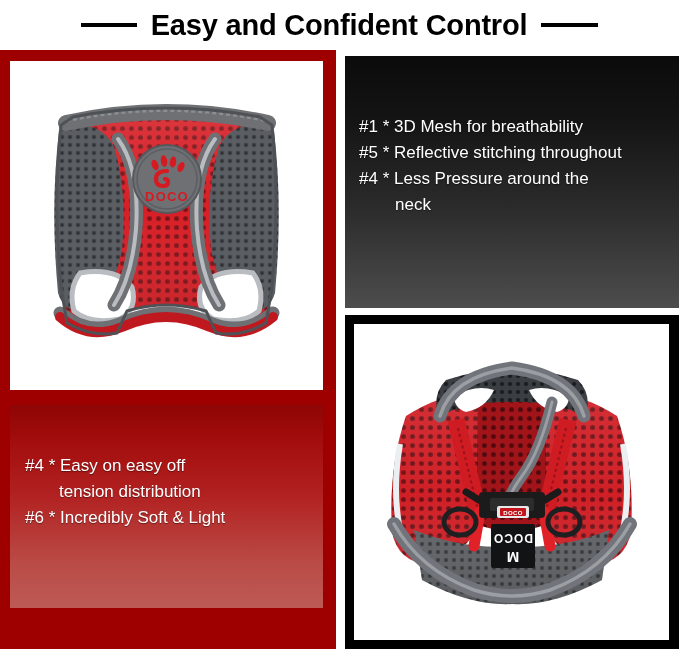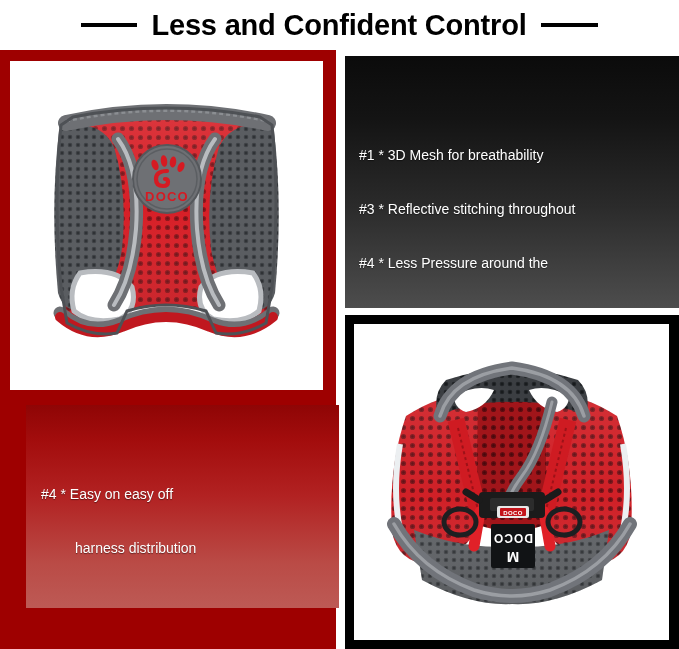--- a/index.html
+++ b/index.html
@@ -49,40 +49,39 @@
     background: #9e0000;
   }
   #product-photo-front-frame {
     position: absolute;
     left: 10px; top: 11px;
     width: 313px; height: 329px;
     background: #ffffff;
   }
   #feature-panel-red {
     position: absolute;
-    left: 26px; top: 355px;
+    left: 10px; top: 355px;
     width: 313px; height: 203px;
     background: linear-gradient(to bottom,
         #8f0505 0%, #a30d0d 18%, #b22222 45%, #ba4b46 78%, #bd5a55 100%);
     overflow: hidden;
     text-decoration: underline;
   }
   .feature-list {
     position: absolute;
     left: 15px;
     right: 8px;
     top: 48px;
   }
   .feature-line {
     color: #ffffff;
-    font-size: 14px;
+    font-size: 17px;
     line-height: 26px;
     text-shadow: 0 1px 1px rgba(0,0,0,0.45);
     white-space: nowrap;
-    margin-top: 28px;
   }
   .feature-line.cont {
     padding-left: 34px;
   }
 
   
   #right-column {
     position: absolute;
     left: 345px; top: 50px;
     width: 334px; height: 599px;
@@ -122,21 +121,21 @@
     background: #ffffff;
     overflow: hidden;
   }
   svg.harness { display: block; width: 100%; height: 100%; }
 </style>
 </head>
 <body>
 
 <div id="header">
   <div class="rule left"></div>
-  <div id="page-title">Less and Confident Control</div>
+  <div id="page-title">Easy and Confident Control</div>
   <div class="rule right"></div>
 </div>
 
 <div id="left-column">
 
   <div id="product-photo-front-frame">
     <div class="photo-canvas">
       <svg class="harness" viewBox="0 0 313 329" preserveAspectRatio="xMidYMid meet">
         <defs>
           <pattern id="meshRedF" width="9" height="9" patternUnits="userSpaceOnUse">
@@ -205,33 +204,34 @@
           </g>
           <text x="157" y="140" text-anchor="middle" font-family="Liberation Sans, sans-serif" font-size="13" font-weight="bold" fill="#d61a22" letter-spacing="1.2">DOCO</text>
         </g>
       </svg>
     </div>
   </div>
 
   <div id="feature-panel-red">
     <div class="feature-list">
       <div class="feature-line">#4 * Easy on easy off</div>
-      <div class="feature-line cont">harness distribution</div>
+      <div class="feature-line cont">tension distribution</div>
+      <div class="feature-line">#6 * Incredibly Soft &amp; Light</div>
     </div>
   </div>
 </div>
 
 <div id="right-column">
 
   <div id="feature-panel-dark">
     <div class="feature-list">
       <div class="feature-line">#1 * 3D Mesh for breathability</div>
-      <div class="feature-line">#3 * Reflective stitching throughout</div>
+      <div class="feature-line">#5 * Reflective stitching throughout</div>
       <div class="feature-line">#4 * Less Pressure around the</div>
-      <div class="feature-line cont">easy</div>
+      <div class="feature-line cont">neck</div>
     </div>
   </div>
 
   <div id="product-photo-back-frame">
     <div id="product-photo-back-canvas">
       <svg class="harness" viewBox="0 0 315 316" preserveAspectRatio="xMidYMid meet">
         <defs>
           <pattern id="meshRedB" width="9" height="9" patternUnits="userSpaceOnUse">
             <rect width="9" height="9" fill="#cf1b22"></rect>
             <circle cx="4.5" cy="4.5" r="2.6" fill="#7d1016"></circle>

